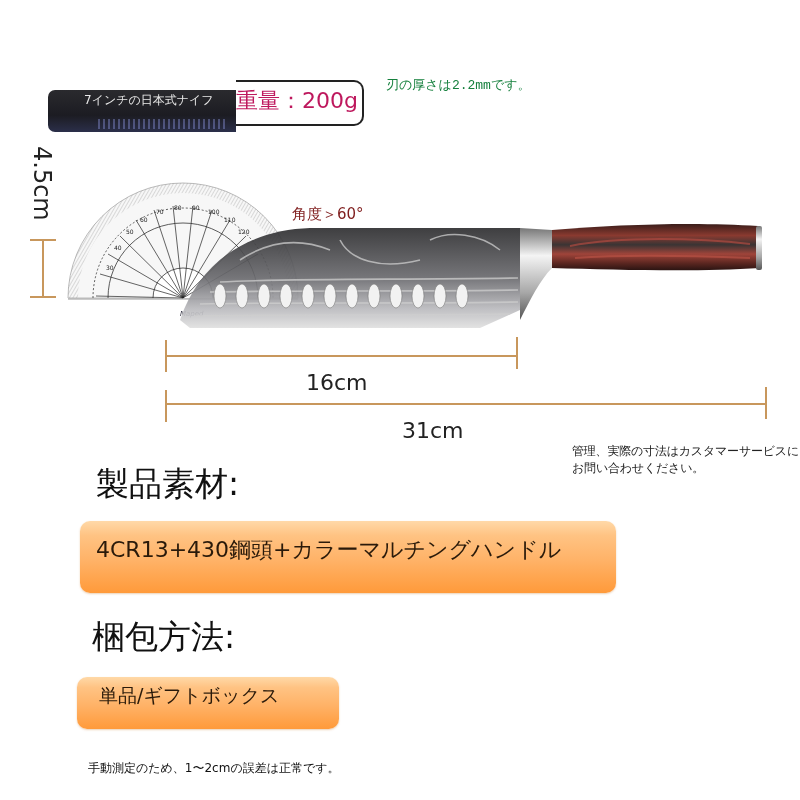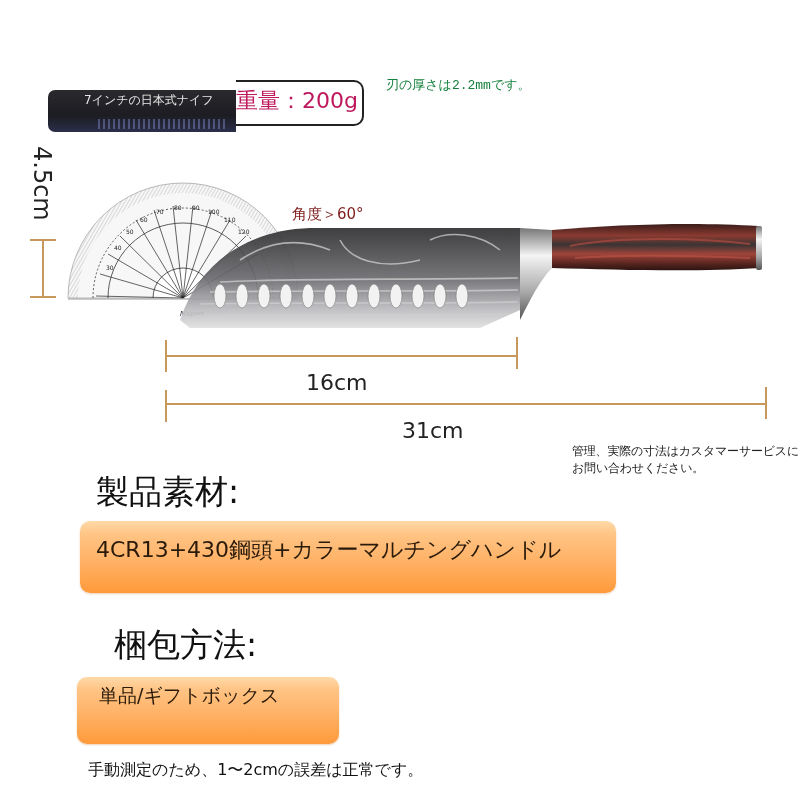--- a/index.html
+++ b/index.html
@@ -59,34 +59,34 @@
     .dim-16-capr { left: 516px; top: 337px; height: 32px; }
     .dim-31 { left: 166px; top: 403px; width: 601px; }
     .dim-31-capl { left: 165px; top: 390px; height: 32px; }
     .dim-31-capr { left: 765px; top: 387px; height: 32px; }
     .dim-label { font-size: 22px; color: #222; }
     .lbl-16 { left: 306px; top: 370px; }
     .lbl-31 { left: 402px; top: 418px; }
     .note-right { left: 548px; top: 443px; font-size: 12px; color: #222; letter-spacing: -0.2px; margin-left: 24px; }
 
     
-    .section-title { font-size: 33px; color: #111; margin-top: 8px; }
+    .section-title { font-size: 33px; color: #111; }
     .material-title { left: 96px; top: 462px; }
-    .package-title { left: 114px; top: 615px; text-align: right; }
+    .package-title { left: 92px; top: 615px; text-align: right; }
 
     .orange-box {
       border-radius: 10px;
       background: linear-gradient(180deg, #ffd9a8 0%, #ffc383 20%, #ffb267 55%, #ff9a3a 100%);
       box-shadow: 0 1px 2px rgba(200,120,40,0.35);
       color: #2a1a0a;
     }
     .material-box { left: 80px; top: 521px; width: 536px; height: 72px; font-size: 22px; padding: 14px 0 0 16px; }
-    .package-box { left: 77px; top: 677px; width: 262px; height: 67px; font-size: 19px; padding: 6px 0 0 22px; }
-
-    .note-bottom { left: 88px; top: 760px; font-size: 16px; color: #111; }
+    .package-box { left: 77px; top: 677px; width: 262px; height: 52px; font-size: 19px; padding: 6px 0 0 22px; }
+
+    .note-bottom { left: 88px; top: 760px; font-size: 12px; color: #111; }
   </style>
 </head>
 <body>
 
 <div class="abs title-tag">
   <span>7インチの日本式ナイフ</span>
   <div class="glint"></div>
 </div>
 <div class="abs weight-box">
   <span>重量：200g</span>

